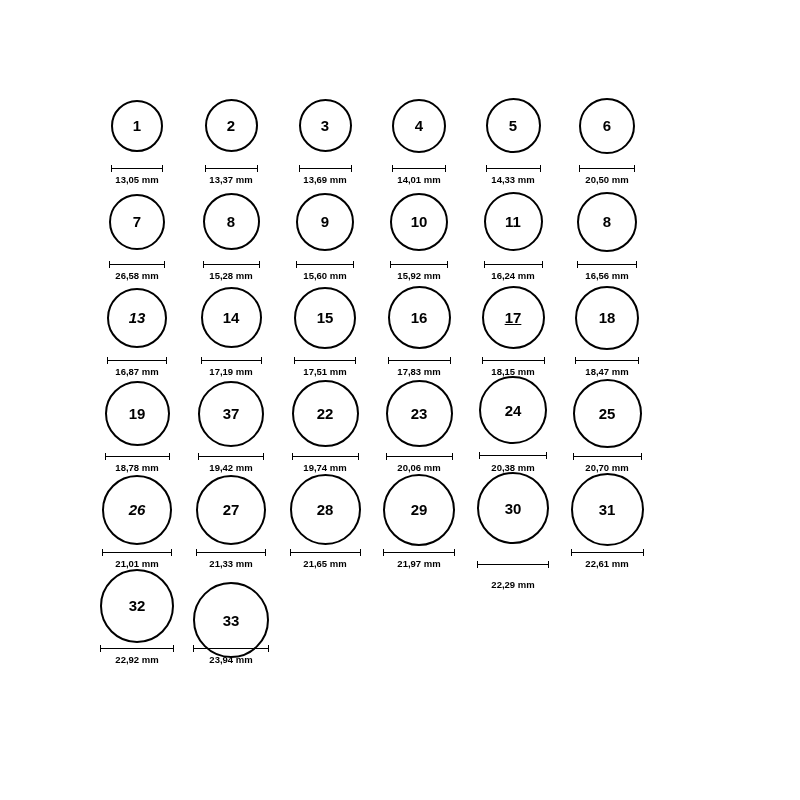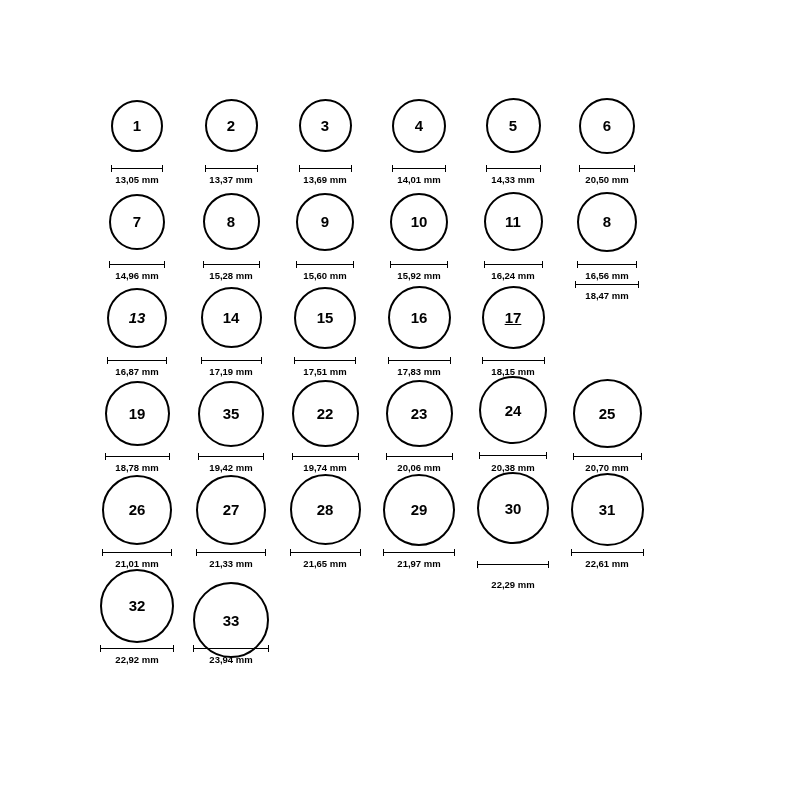--- a/index.html
+++ b/index.html
@@ -171,21 +171,21 @@
         <div class="ring-wrap" style="height: 76px;">
           <div class="ring" style="width: 56px; height: 56px;">
             <span class="ring-label">7</span>
           </div>
         </div>
         <div class="measure" style="width: 56px;">
           <div class="bar"></div>
           <div class="tick left"></div>
           <div class="tick right"></div>
         </div>
-        <div class="mm">14,96 mm</div>
+        <div class="mm">26,58 mm</div>
       </div>
       <div class="cell" style="height: 96px;">
         <div class="ring-wrap" style="height: 76px;">
           <div class="ring" style="width: 57px; height: 57px;">
             <span class="ring-label">8</span>
           </div>
         </div>
         <div class="measure" style="width: 57px;">
           <div class="bar"></div>
           <div class="tick left"></div>
@@ -304,20 +304,25 @@
           </div>
         </div>
         <div class="measure" style="width: 63px;">
           <div class="bar"></div>
           <div class="tick left"></div>
           <div class="tick right"></div>
         </div>
         <div class="mm">18,15 mm</div>
       </div>
       <div class="cell" style="height: 96px;">
+        <div class="ring-wrap" style="height: 76px;">
+          <div class="ring" style="width: 64px; height: 64px;">
+            <span class="ring-label">18</span>
+          </div>
+        </div>
         <div class="measure" style="width: 64px;">
           <div class="bar"></div>
           <div class="tick left"></div>
           <div class="tick right"></div>
         </div>
         <div class="mm">18,47 mm</div>
       </div>
       <div class="cell" style="height: 96px;">
         <div class="ring-wrap" style="height: 76px;">
           <div class="ring" style="width: 65px; height: 65px;">
@@ -327,21 +332,21 @@
         <div class="measure" style="width: 65px;">
           <div class="bar"></div>
           <div class="tick left"></div>
           <div class="tick right"></div>
         </div>
         <div class="mm">18,78 mm</div>
       </div>
       <div class="cell" style="height: 96px;">
         <div class="ring-wrap" style="height: 76px;">
           <div class="ring" style="width: 66px; height: 66px;">
-            <span class="ring-label">35</span>
+            <span class="ring-label">37</span>
           </div>
         </div>
         <div class="measure" style="width: 66px;">
           <div class="bar"></div>
           <div class="tick left"></div>
           <div class="tick right"></div>
         </div>
         <div class="mm">19,42 mm</div>
       </div>
       <div class="cell" style="height: 96px;">
@@ -391,21 +396,21 @@
         </div>
         <div class="measure" style="width: 69px;">
           <div class="bar"></div>
           <div class="tick left"></div>
           <div class="tick right"></div>
         </div>
         <div class="mm">20,70 mm</div>
       </div>
       <div class="cell" style="height: 96px;">
         <div class="ring-wrap" style="height: 76px;">
-          <div class="ring" style="width: 70px; height: 70px;">
+          <div class="ring" style="width: 70px; height: 70px; font-style: italic;">
             <span class="ring-label">26</span>
           </div>
         </div>
         <div class="measure" style="width: 70px;">
           <div class="bar"></div>
           <div class="tick left"></div>
           <div class="tick right"></div>
         </div>
         <div class="mm">21,01 mm</div>
       </div>

